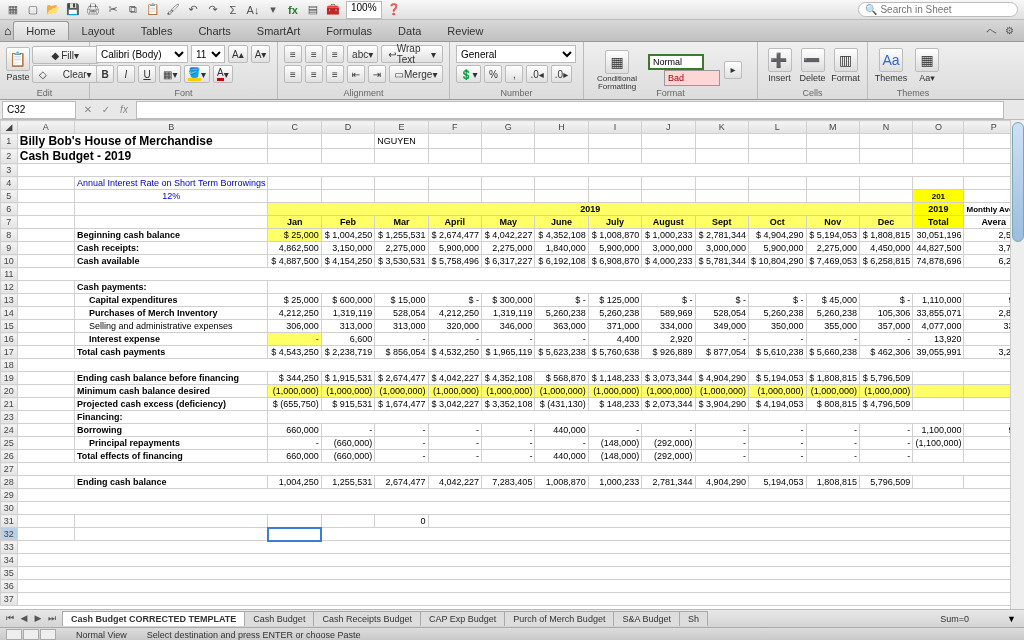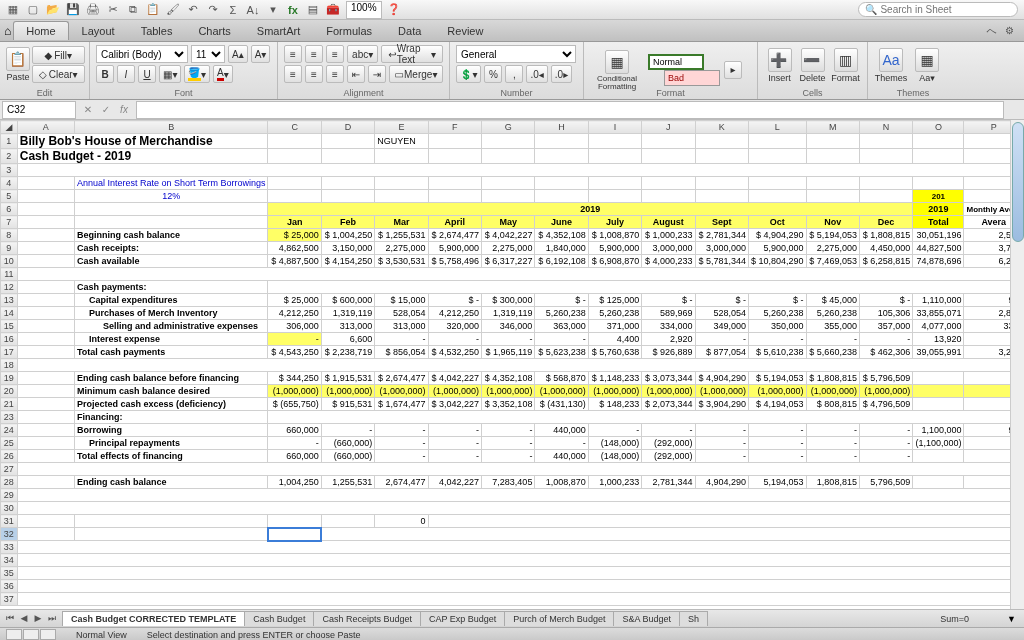--- a/index.html
+++ b/index.html
@@ -109,21 +109,21 @@
 
 <div class="ribbon-body">
   <div class="ribbon-group" style="width:90px">
     <div style="display:flex;gap:2px">
       <div class="big-btn">
           <div class="ic">📋</div>
           <span>Paste</span>
         </div>
       <div style="display:flex;flex-direction:column;gap:1px;padding-top:2px">
         <span class="ribbon-btn wide">◆ <span style="margin-left:2px">Fill</span> ▾</span>
-        <span class="ribbon-btn wide">◇ <span style="margin-left:2px">Clear</span> ▾</span>
+        <span class="ribbon-btn wide">◇ <span style="margin-left:16px">Clear</span> ▾</span>
       </div>
     </div>
     <div class="label">Edit</div>
   </div>
   <div class="ribbon-group" style="width:188px">
     <div class="ribbon-row">
       <select class="ribbon-select" style="width:92px"><option>Calibri (Body)</option></select>
       <select class="ribbon-select" style="width:34px"><option>11</option></select>
       <span class="ribbon-btn">A▴</span>
       <span class="ribbon-btn">A▾</span>
@@ -471,21 +471,21 @@
           <td class="right">528,054</td>
           <td class="right">5,260,238</td>
           <td class="right">5,260,238</td>
           <td class="right">105,306</td>
           <td class="right">33,855,071</td>
           <td class="right">2,821</td>
         </tr>
   <tr id="r-sga">
           <th class="rowhdr">15</th>
           <td></td>
-          <td style="padding-left:28px;font-weight:bold">Selling and administrative expenses</td>
+          <td style="padding-left:14px;font-weight:normal">Selling and administrative expenses</td>
           <td class="right">306,000</td>
           <td class="right">313,000</td>
           <td class="right">313,000</td>
           <td class="right">320,000</td>
           <td class="right">346,000</td>
           <td class="right">363,000</td>
           <td class="right">371,000</td>
           <td class="right">334,000</td>
           <td class="right">349,000</td>
           <td class="right">350,000</td>

